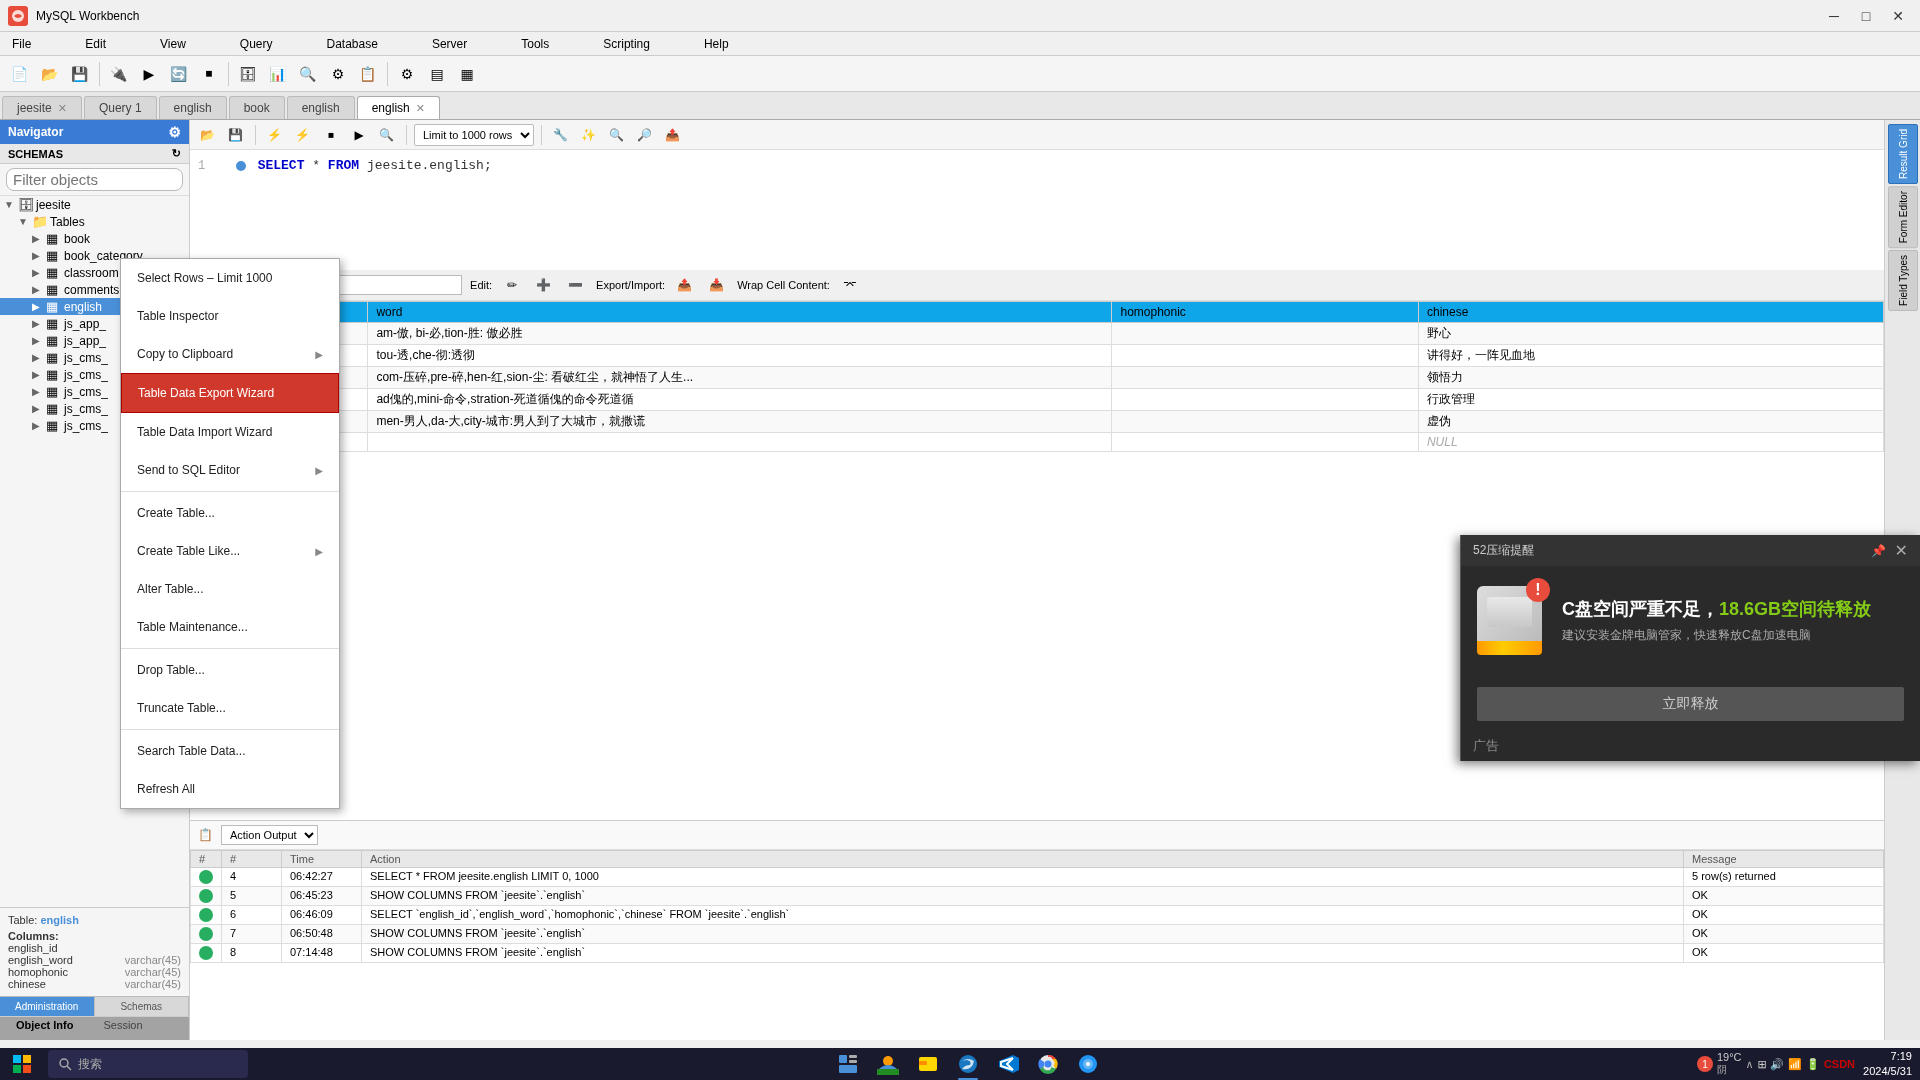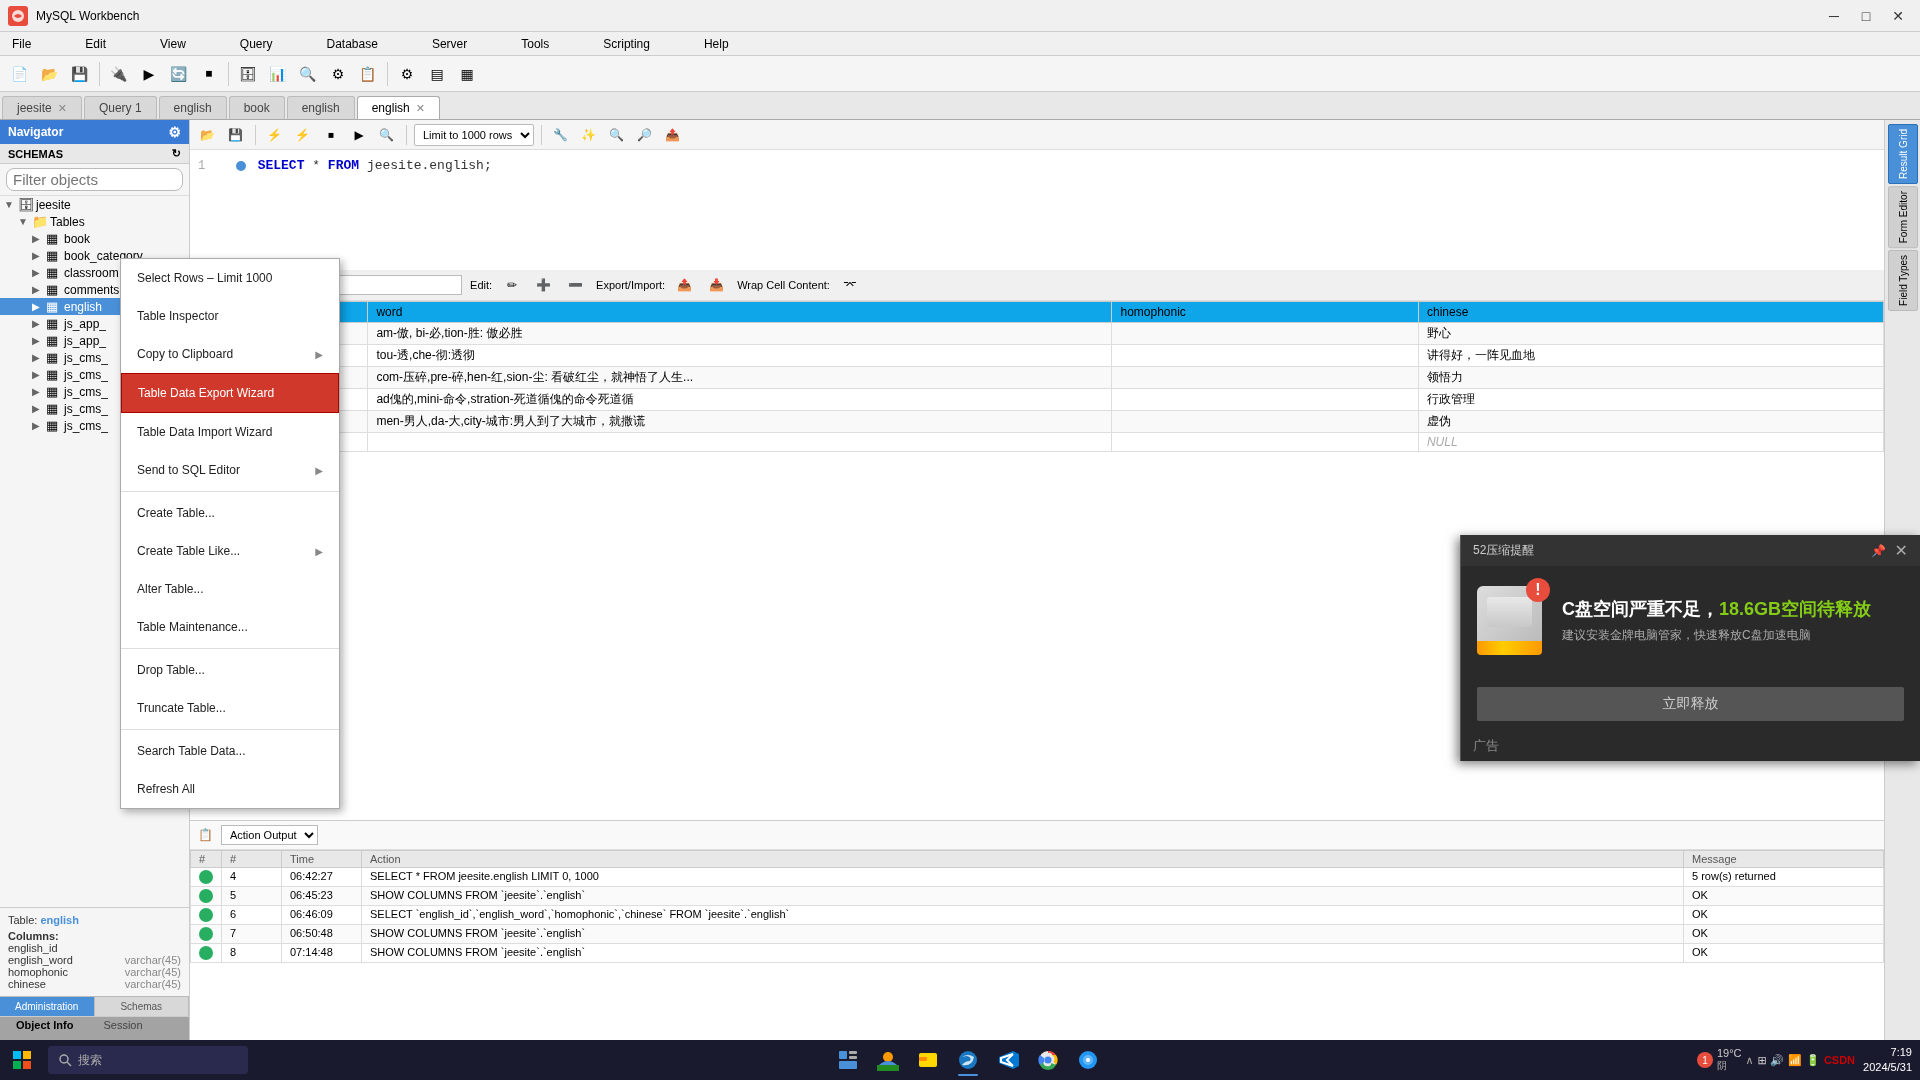--- a/index.html
+++ b/index.html
@@ -518,21 +518,21 @@
       font-size: 13px;
       color: #888;
     }
 
     
     .taskbar {
       position: absolute;
       bottom: 0;
       left: 0;
       right: 0;
-      height: 40px;
+      height: 32px;
       background: #1a1a2e;
       display: flex;
       align-items: center;
       z-index: 3000;
     }
     .taskbar-start {
       width: 44px;
       height: 40px;
       display: flex;
       align-items: center;

